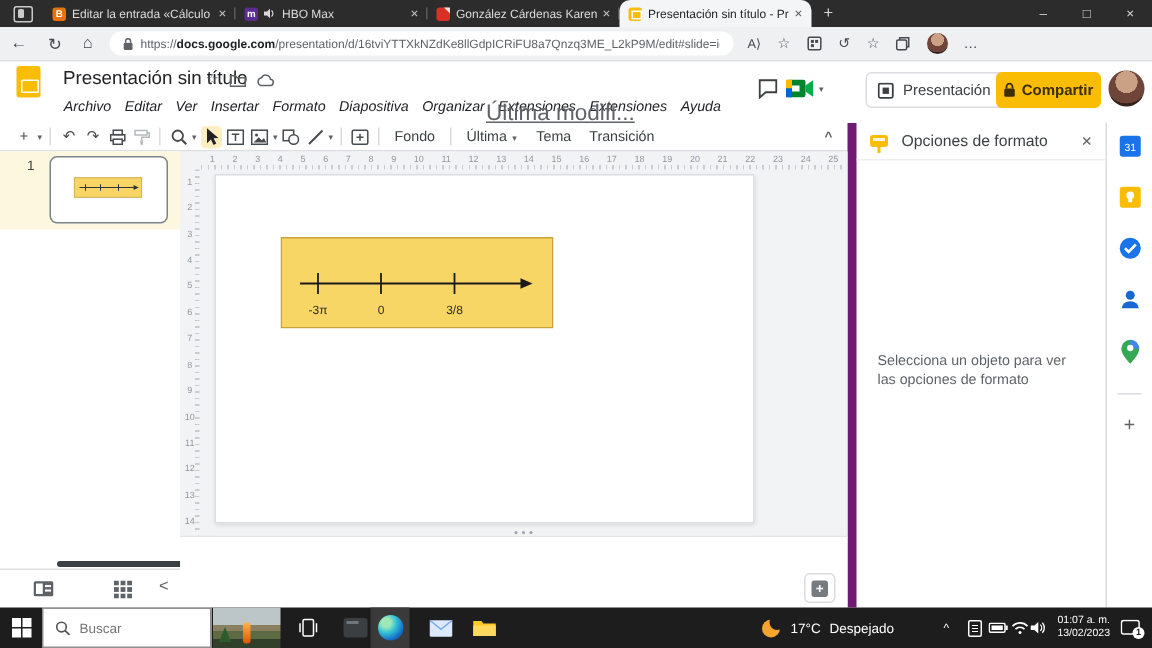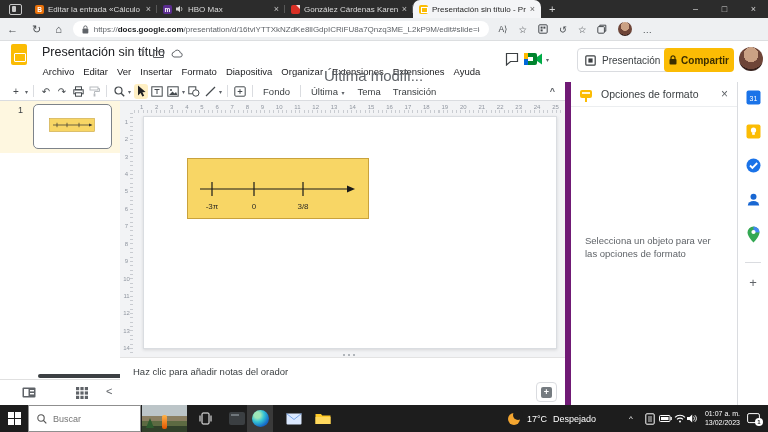--- a/index.html
+++ b/index.html
@@ -39,21 +39,21 @@
   .addr-ic{font-size:9.5px;color:#45494d;margin:0 5.5px;}
   .mini-av{width:14px;height:14px;border-radius:50%;background:radial-gradient(circle at 50% 32%,#caa184 0 36%,#6e4538 37% 70%,#35201c 71%);margin:0 5px;}
 
   
   .appheader{position:absolute;left:0;top:41px;width:768px;height:41px;background:#fff;}
   .slogo{position:absolute;left:11px;top:3px;width:16px;height:21px;background:#fbbc04;border-radius:2px;}
   .slogo:after{content:"";position:absolute;left:3px;top:9px;width:10px;height:7px;border:1.5px solid #fff;border-radius:1px;}
   .doctitle{position:absolute;left:42px;top:4px;font-size:12.5px;color:#202124;}
   .hd-ic{position:absolute;top:6px;font-size:10px;color:#5f6368;}
   .menubar{position:absolute;left:38px;top:23px;display:flex;align-items:center;}
-  .menu-item{font-size:9.5px;color:#202124;padding:0 4.5px;line-height:16px;white-space:nowrap;}
+  .menu-item{font-size:9.5px;color:#202124;padding:0 4.5px;line-height:16px;white-space:nowrap;font-style:italic;}
   .lastmod{font-size:15px;color:#5f6368;text-decoration:underline;margin-left:6px;white-space:nowrap;}
   .present-btn{position:absolute;left:562px;top:7px;height:24px;border:1px solid #dadce0;border-radius:4px;display:flex;align-items:center;background:#fff;padding:0 2px;margin-left:15px;}
   .present-btn .lbl{font-size:10px;color:#3c4043;padding:0 6px;}
   .pb-sep{width:1px;height:22px;background:#dadce0;}
   .pb-caret{font-size:7px;color:#3c4043;padding:0 6px;}
   .share-btn{position:absolute;left:664px;top:7px;height:24px;width:70px;background:#fbbc04;border-radius:4px;display:flex;align-items:center;justify-content:center;gap:4px;}
   .share-btn .lbl{font-size:10px;color:#3b2e00;font-weight:bold;}
   .hd-avatar{position:absolute;left:739px;top:6px;width:24px;height:24px;border-radius:50%;background:radial-gradient(circle at 50% 32%,#caa184 0 36%,#6e4538 37% 70%,#35201c 71%);}
 
   
@@ -87,21 +87,21 @@
   .slide-num{position:absolute;left:18px;top:4px;font-size:9px;color:#3c4043;}
   .thumb{position:absolute;left:33px;top:3px;width:79px;height:45px;background:#fff;border:1.5px solid #7d838a;border-radius:5px;}
   .fs-scroll{position:absolute;left:38px;top:273px;width:84px;height:4px;background:#3c4043;border-radius:2px;}
   .fs-footer{position:absolute;left:0;top:379px;width:120px;height:26px;background:#fff;border-top:1px solid #e0e0e0;}
   .fs-chevron{position:absolute;left:106px;top:5px;font-size:11px;color:#5f6368;}
 
   
   .canvas{position:absolute;left:120px;top:101px;width:445px;height:256px;background:#f2f3f5;}
   .hruler{position:absolute;left:14px;top:0;width:431px;height:12px;display:flex;align-items:center;justify-content:space-around;font-size:6px;color:#9096a0;background-image:repeating-linear-gradient(90deg,#c9ccd1 0 1px,transparent 1px 4.35px);background-size:100% 3px;background-position:left bottom;background-repeat:no-repeat;}
   .vruler{position:absolute;left:0;top:12px;width:13px;height:244px;display:flex;flex-direction:column;align-items:center;justify-content:space-around;font-size:6px;color:#9096a0;background-image:repeating-linear-gradient(180deg,#c9ccd1 0 1px,transparent 1px 4.35px);background-size:3px 100%;background-position:right top;background-repeat:no-repeat;}
-  .slidepage{position:absolute;left:23px;top:15px;width:414px;height:233px;background:#fff;border:1px solid #dadde1;box-shadow:0 1px 3px rgba(0,0,0,.12);}
+  .slidepage{position:absolute;left:23px;top:15px;width:360px;height:233px;background:#fff;border:1px solid #dadde1;box-shadow:0 1px 3px rgba(0,0,0,.12);}
   .shape{position:absolute;left:43px;top:41px;}
 
   
   .notesbar{position:absolute;left:120px;top:357px;width:445px;height:48px;background:#fff;border-top:1px solid #e3e3e3;}
   .dragdots{position:absolute;left:50%;top:-4px;width:2px;height:2px;border-radius:50%;background:#9aa0a6;box-shadow:5px 0 0 #9aa0a6,10px 0 0 #9aa0a6;}
   .notes-text{position:absolute;left:13px;top:8px;font-size:9.5px;color:#3c4043;}
   .explore-btn{position:absolute;left:416px;top:24px;width:21px;height:20px;border:1px solid #dadce0;border-radius:4px;background:#fff;display:flex;align-items:center;justify-content:center;}
   .explore-in{width:11px;height:11px;background:#757b80;border-radius:2px;color:#fff;font-size:9px;font-weight:bold;display:flex;align-items:center;justify-content:center;line-height:1;}
 
   
@@ -475,21 +475,20 @@
         <line x1="116" y1="24" x2="116" y2="38" stroke="#1a1a1a" stroke-width="1.2"></line>
         <text x="25" y="51" text-anchor="middle" font-size="8" fill="#2e2b24" font-family="Liberation Sans,sans-serif">-3π</text>
         <text x="67" y="51" text-anchor="middle" font-size="8" fill="#2e2b24" font-family="Liberation Sans,sans-serif">0</text>
         <text x="116" y="51" text-anchor="middle" font-size="8" fill="#2e2b24" font-family="Liberation Sans,sans-serif">3/8</text>
       </svg>
     </div>
   </div>
 
   <div class="notesbar">
     <span class="dragdots"></span>
-    <div class="notes-text">Haz clic para añadir notas del orador</div>
     <div class="explore-btn">
         <span class="explore-in">+</span>
       </div>
   </div>
 
   <div class="taskbar">
     <div class="winlogo">
         <span></span>
         <span></span>
         <span></span>

